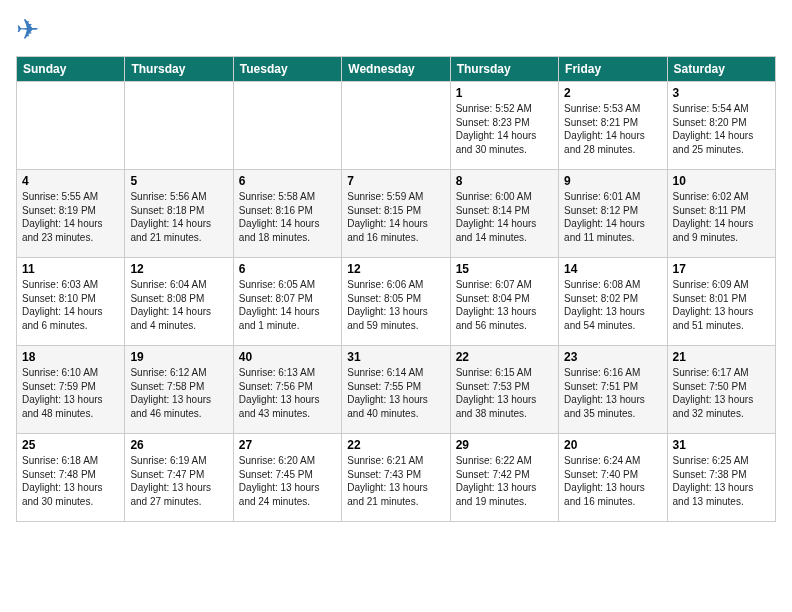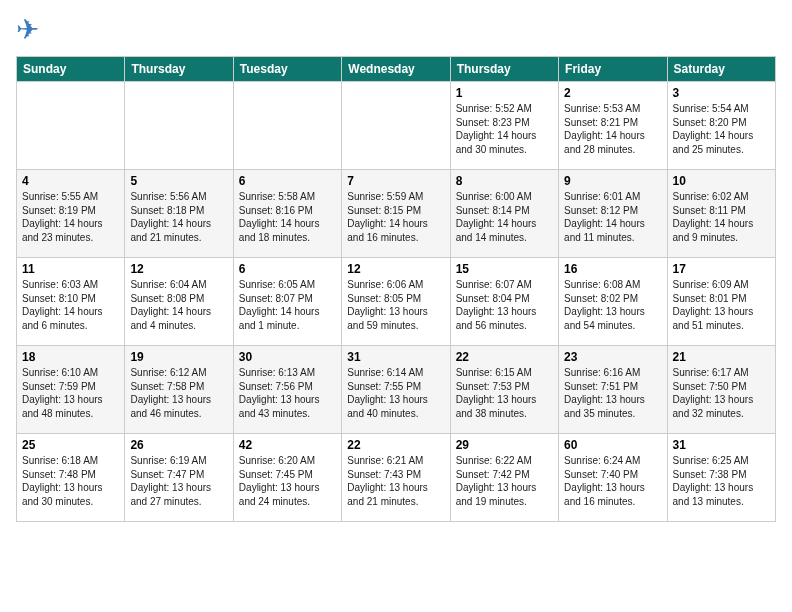--- a/index.html
+++ b/index.html
@@ -188,39 +188,39 @@
         </td>
         <td>
           <div class="day-number">12</div>
           <div class="day-info">Sunrise: 6:06 AM<br>Sunset: 8:05 PM<br>Daylight: 13 hours and 59 minutes.</div>
         </td>
         <td>
           <div class="day-number">15</div>
           <div class="day-info">Sunrise: 6:07 AM<br>Sunset: 8:04 PM<br>Daylight: 13 hours and 56 minutes.</div>
         </td>
         <td>
-          <div class="day-number">16</div>
+          <div class="day-number">14</div>
           <div class="day-info">Sunrise: 6:08 AM<br>Sunset: 8:02 PM<br>Daylight: 13 hours and 54 minutes.</div>
         </td>
         <td>
           <div class="day-number">17</div>
           <div class="day-info">Sunrise: 6:09 AM<br>Sunset: 8:01 PM<br>Daylight: 13 hours and 51 minutes.</div>
         </td>
       </tr>
       <tr>
         <td>
           <div class="day-number">18</div>
           <div class="day-info">Sunrise: 6:10 AM<br>Sunset: 7:59 PM<br>Daylight: 13 hours and 48 minutes.</div>
         </td>
         <td>
           <div class="day-number">19</div>
           <div class="day-info">Sunrise: 6:12 AM<br>Sunset: 7:58 PM<br>Daylight: 13 hours and 46 minutes.</div>
         </td>
         <td>
-          <div class="day-number">30</div>
+          <div class="day-number">40</div>
           <div class="day-info">Sunrise: 6:13 AM<br>Sunset: 7:56 PM<br>Daylight: 13 hours and 43 minutes.</div>
         </td>
         <td>
           <div class="day-number">31</div>
           <div class="day-info">Sunrise: 6:14 AM<br>Sunset: 7:55 PM<br>Daylight: 13 hours and 40 minutes.</div>
         </td>
         <td>
           <div class="day-number">22</div>
           <div class="day-info">Sunrise: 6:15 AM<br>Sunset: 7:53 PM<br>Daylight: 13 hours and 38 minutes.</div>
         </td>
@@ -236,33 +236,33 @@
       <tr>
         <td>
           <div class="day-number">25</div>
           <div class="day-info">Sunrise: 6:18 AM<br>Sunset: 7:48 PM<br>Daylight: 13 hours and 30 minutes.</div>
         </td>
         <td>
           <div class="day-number">26</div>
           <div class="day-info">Sunrise: 6:19 AM<br>Sunset: 7:47 PM<br>Daylight: 13 hours and 27 minutes.</div>
         </td>
         <td>
-          <div class="day-number">42</div>
+          <div class="day-number">27</div>
           <div class="day-info">Sunrise: 6:20 AM<br>Sunset: 7:45 PM<br>Daylight: 13 hours and 24 minutes.</div>
         </td>
         <td>
           <div class="day-number">22</div>
           <div class="day-info">Sunrise: 6:21 AM<br>Sunset: 7:43 PM<br>Daylight: 13 hours and 21 minutes.</div>
         </td>
         <td>
           <div class="day-number">29</div>
           <div class="day-info">Sunrise: 6:22 AM<br>Sunset: 7:42 PM<br>Daylight: 13 hours and 19 minutes.</div>
         </td>
         <td>
-          <div class="day-number">60</div>
+          <div class="day-number">20</div>
           <div class="day-info">Sunrise: 6:24 AM<br>Sunset: 7:40 PM<br>Daylight: 13 hours and 16 minutes.</div>
         </td>
         <td>
           <div class="day-number">31</div>
           <div class="day-info">Sunrise: 6:25 AM<br>Sunset: 7:38 PM<br>Daylight: 13 hours and 13 minutes.</div>
         </td>
       </tr>
     </tbody>
 </table>
 

